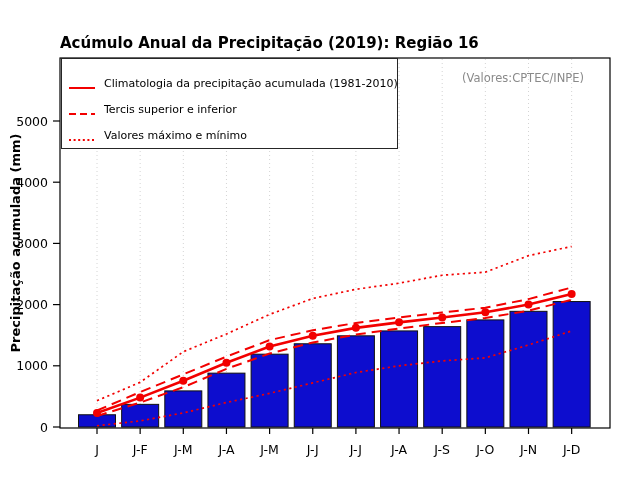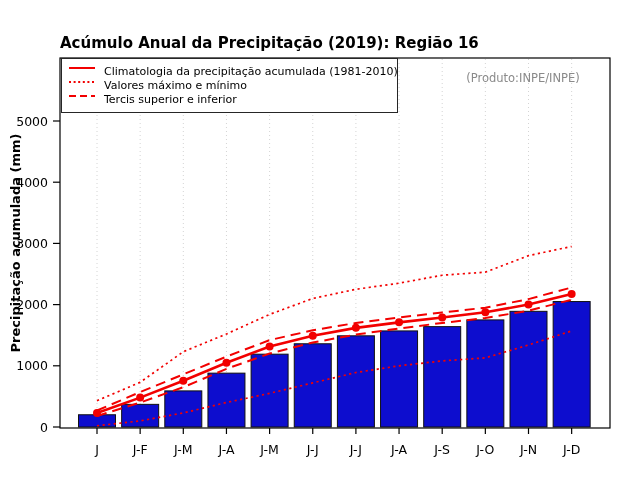--- a/index.html
+++ b/index.html
@@ -9,21 +9,21 @@
   }
   .title {
     position:absolute; left:60px; top:20px; width:550px; text-align:left;
     font-weight:bold; font-size:15px; color:#000;margin-top:14px;
   }
   svg.plot { position:absolute; left:0; top:0; }
   .legend {
     position:absolute; left:61px; top:58px; width:337px; box-sizing:border-box;
     border:1px solid #262626; background:#ffffff; padding:6px 4px 5px 7px;
   }
-  .legend-row { display:flex; align-items:flex-start; height:14px; }
+  .legend-row { display:flex; align-items:flex-end; height:14px;margin-top:12px; }
   .legend-sample { width:26px; height:6px; margin-right:9px; flex:none; }
   .legend-label { font-size:11px; color:#000; white-space:nowrap; line-height:14px; }
   .product {
     position:absolute; left:440px; top:71px; width:166px; text-align:center;
     font-size:11.5px; color:#8a8a8a;
   }
   .ylab {
     position:absolute; left:15px; top:243px; transform:translate(-50%,-50%) rotate(-90deg);
     font-weight:bold; font-size:13px; color:#000; white-space:nowrap;
   }
@@ -121,27 +121,27 @@
 
   <div class="legend" id="legend-box">
       <div class="legend-row">
         <svg width="26" height="6" class="legend-sample">
           <line x1="0" y1="3" x2="26" y2="3" stroke="#f20000" stroke-width="2"></line>
         </svg>
         <span class="legend-label">Climatologia da precipitação acumulada (1981-2010)</span>
       </div>
       <div class="legend-row">
         <svg width="26" height="6" class="legend-sample">
+          <line x1="0" y1="3" x2="26" y2="3" stroke="#f20000" stroke-width="2" stroke-dasharray="7,4"></line>
+        </svg>
+        <span class="legend-label">Tercis superior e inferior</span>
+      </div>
+      <div class="legend-row">
+        <svg width="26" height="6" class="legend-sample">
           <line x1="0" y1="3" x2="26" y2="3" stroke="#f20000" stroke-width="2" stroke-dasharray="2,2.6"></line>
         </svg>
         <span class="legend-label">Valores máximo e mínimo</span>
       </div>
-      <div class="legend-row">
-        <svg width="26" height="6" class="legend-sample">
-          <line x1="0" y1="3" x2="26" y2="3" stroke="#f20000" stroke-width="2" stroke-dasharray="7,4"></line>
-        </svg>
-        <span class="legend-label">Tercis superior e inferior</span>
-      </div>
     </div>
 
-  <div class="product">(Produto:INPE/INPE)</div>
+  <div class="product">(Valores:CPTEC/INPE)</div>
   <div class="ylab">Precipitação acumulada (mm)</div>
 </div>
 
 </body></html>

